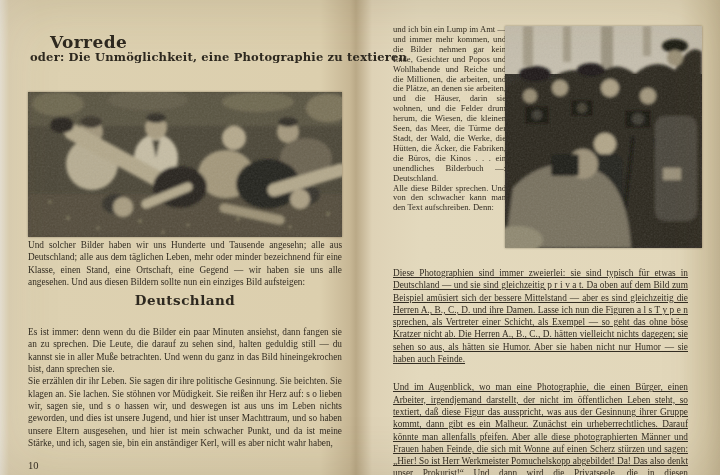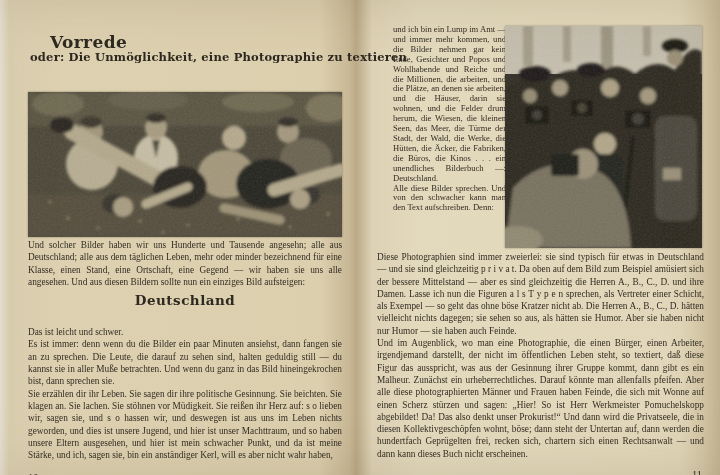--- a/index.html
+++ b/index.html
@@ -49,22 +49,22 @@
     position:absolute;left:393px;top:25px;width:113px;
   }
   .col-right p{
     margin:0;text-align:justify;
     font:8.6px/9.9px "Liberation Serif", serif;color:#332d23;
   }
   .wide-right{
     position:absolute;left:377px;top:251px;width:327px;
   }
   .wide-right p{
-    margin:0;text-align:justify;
-    font:9.3px/12.3px "Liberation Serif", serif;color:#332d23;
+    margin:16px;text-align:justify;
+    font:9.3px/12.3px "Liberation Serif", serif;color:#332d23;text-decoration:underline;
   }
 </style>
 </head>
 <body>
 
 <div class="book">
 
   <div>
     <h1 class="page-title">Vorrede</h1>
     <h2 class="page-subtitle">oder: Die Unmöglichkeit, eine Photographie zu textieren</h2>
@@ -132,21 +132,20 @@
               <circle cx="135" cy="140" r="1.2"></circle>
           </g>
         </g>
         <rect width="314" height="145" filter="url(#grain1)" opacity="0.14"></rect>
       </svg>
     </figure>
 
     <div class="body-left">
       <p>Und solcher Bilder haben wir uns Hunderte und Tausende angesehn; alle aus Deutschland; alle aus dem täglichen Leben, mehr oder minder bezeichnend für eine Klasse, einen Stand, eine Ortschaft, eine Gegend — wir haben sie uns alle angesehen. Und aus diesen Bildern sollte nun ein einziges Bild aufsteigen:</p>
       <h3 class="section-heading">Deutschland</h3>
-      <p>Das ist leicht und schwer.</p>
       <p>Es ist immer: denn wenn du die Bilder ein paar Minuten ansiehst, dann fangen sie an zu sprechen. Die Leute, die darauf zu sehen sind, halten geduldig still — du kannst sie in aller Muße betrachten. Und wenn du ganz in das Bild hineingekrochen bist, dann sprechen sie.</p>
       <p>Sie erzählen dir ihr Leben. Sie sagen dir ihre politische Gesinnung. Sie beichten. Sie klagen an. Sie lachen. Sie stöhnen vor Müdigkeit. Sie reißen ihr Herz auf: s o lieben wir, sagen sie, und s o hassen wir, und deswegen ist aus uns im Leben nichts geworden, und dies ist unsere Jugend, und hier ist unser Machttraum, und so haben unsere Eltern ausgesehen, und hier ist mein schwacher Punkt, und da ist meine Stärke, und ich, sagen sie, bin ein anständiger Kerl, will es aber nicht wahr haben,</p>
       <div class="pagenum left">10</div>
     </div>
   </div>
 
   <div>
     <div class="col-right">
       <p>und ich bin ein Lump im Amt — und immer mehr kommen, und die Bilder nehmen gar kein Ende, Gesichter und Popos und Wohlhabende und Reiche und die Millionen, die arbeiten, und die Plätze, an denen sie arbeiten, und die Häuser, darin sie wohnen, und die Felder drum herum, die Wiesen, die kleinen Seen, das Meer, die Türme der Stadt, der Wald, die Werke, die Hütten, die Äcker, die Fabriken, die Büros, die Kinos . . . ein unendliches Bilderbuch —: Deutschland.</p>
       <p>Alle diese Bilder sprechen. Und von den schwacher kann man den Text aufschreiben. Denn:</p>

